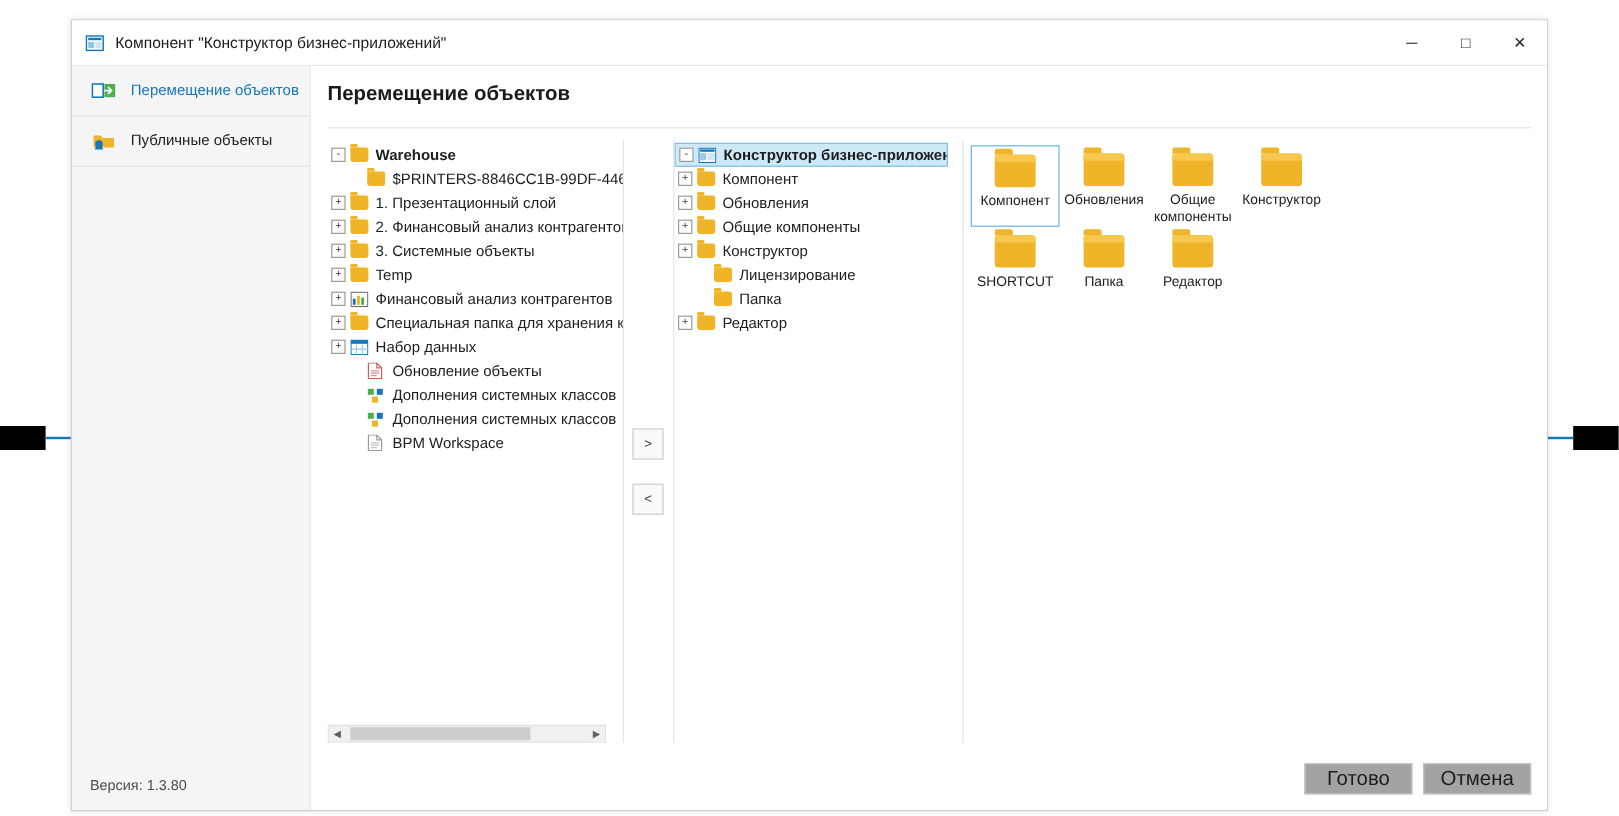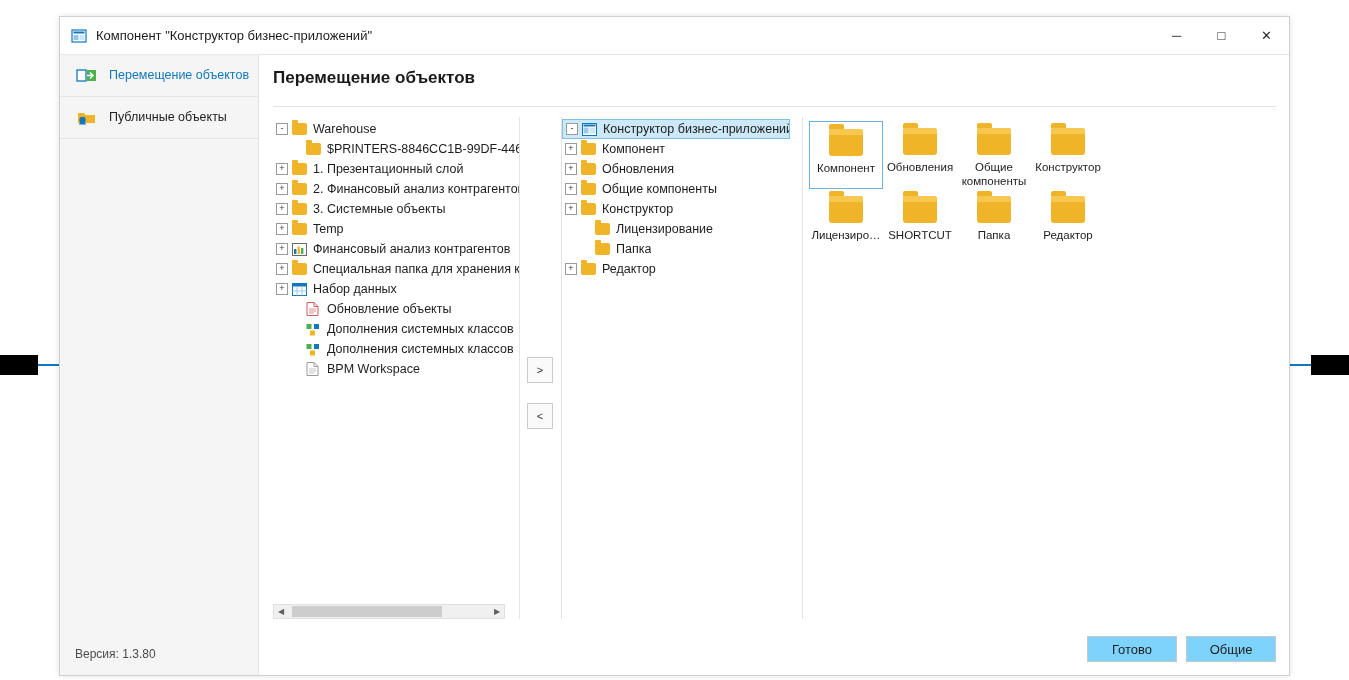--- a/index.html
+++ b/index.html
@@ -209,21 +209,21 @@
     font-size: 9px;
     line-height: 9px;
     text-align: center;
     color: #3a3a3a;
   }
   .exp-spacer { width: 14px; flex: 0 0 14px; }
   .ind1 { padding-left: 3px; }
   .ind2 { padding-left: 19px; }
   .node .nico { width: 16px; height: 14px; margin-right: 5px; flex: 0 0 16px; display:flex; align-items:center;}
   .node .ntext { overflow: hidden; }
-  .node.bold .ntext { font-weight: normal; }
+  .node.bold .ntext { font-weight: bold; }
 
   
   .folder {
     width: 15px; height: 12px;
     background: #f0b429;
     position: relative;
     border-radius: 1px 2px 2px 2px;
   }
   .folder:before {
     content: "";
@@ -348,22 +348,22 @@
     position: absolute;
     right: 13px;
     bottom: 13px;
     display: flex;
     gap: 9px;
   }
   .btn {
     min-width: 68px;
     height: 24px;
     border: 1px solid #c6c6c6;
-    background: #7dd3fc;
-    font-size: 13px;
+    background: #a3a3a3;
+    font-size: 17px;
     color: #1d1d1d;
     display: flex;
     align-items: center;
     justify-content: center;
     padding: 0 10px;
     cursor: default;
     margin-top: 24px;
   }
 </style>
 </head>
@@ -675,24 +675,20 @@
               <div class="icon-cell">
                 <span class="big-folder"></span>
                 <span class="icon-label">Общие компоненты</span>
               </div>
 
               <div class="icon-cell">
                 <span class="big-folder"></span>
                 <span class="icon-label">Конструктор</span>
               </div>
 
-              <div class="icon-cell">
-                <span class="big-folder"></span>
-                <span class="icon-label">Лицензиро…</span>
-              </div>
 
               <div class="icon-cell">
                 <span class="big-folder"></span>
                 <span class="icon-label">SHORTCUT</span>
               </div>
 
               <div class="icon-cell">
                 <span class="big-folder"></span>
                 <span class="icon-label">Папка</span>
               </div>
@@ -702,19 +698,19 @@
                 <span class="icon-label">Редактор</span>
               </div>
 
             </div>
           </div>
 
         </div>
 
         <div class="footer-buttons">
           <div class="btn">Готово</div>
-          <div class="btn">Общие</div>
+          <div class="btn">Отмена</div>
         </div>
       </div>
 
     </div>
   </div>
 </div>
 
 </body></html>

